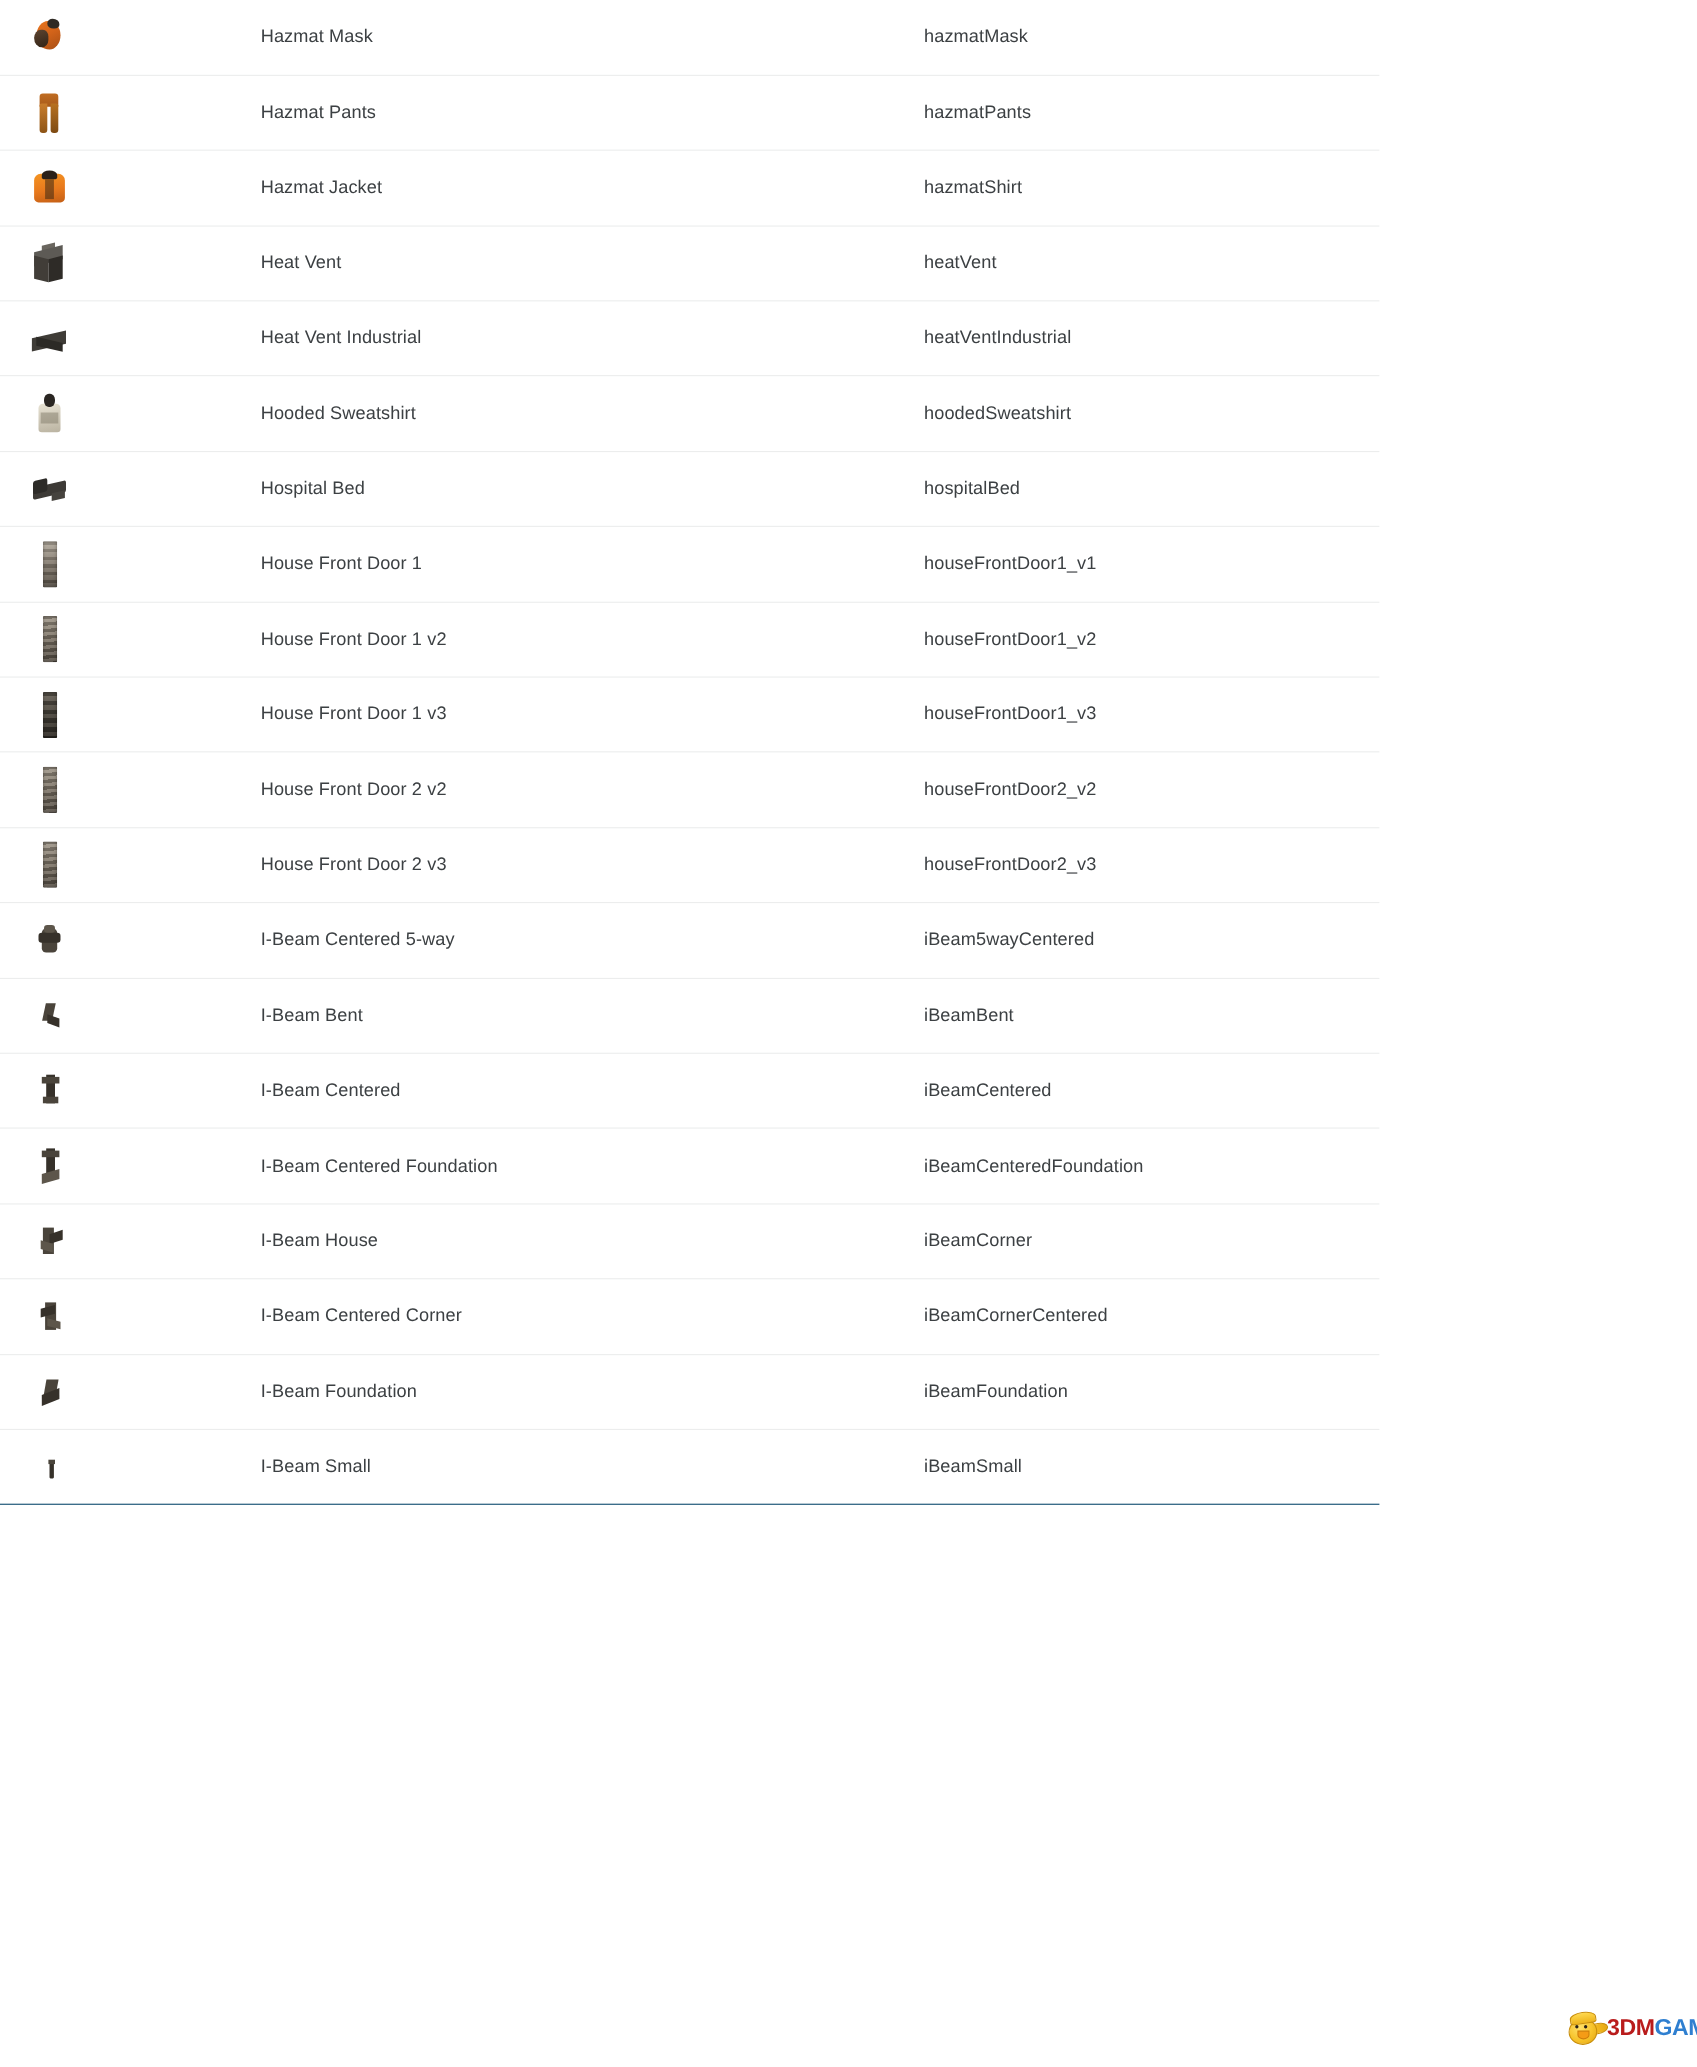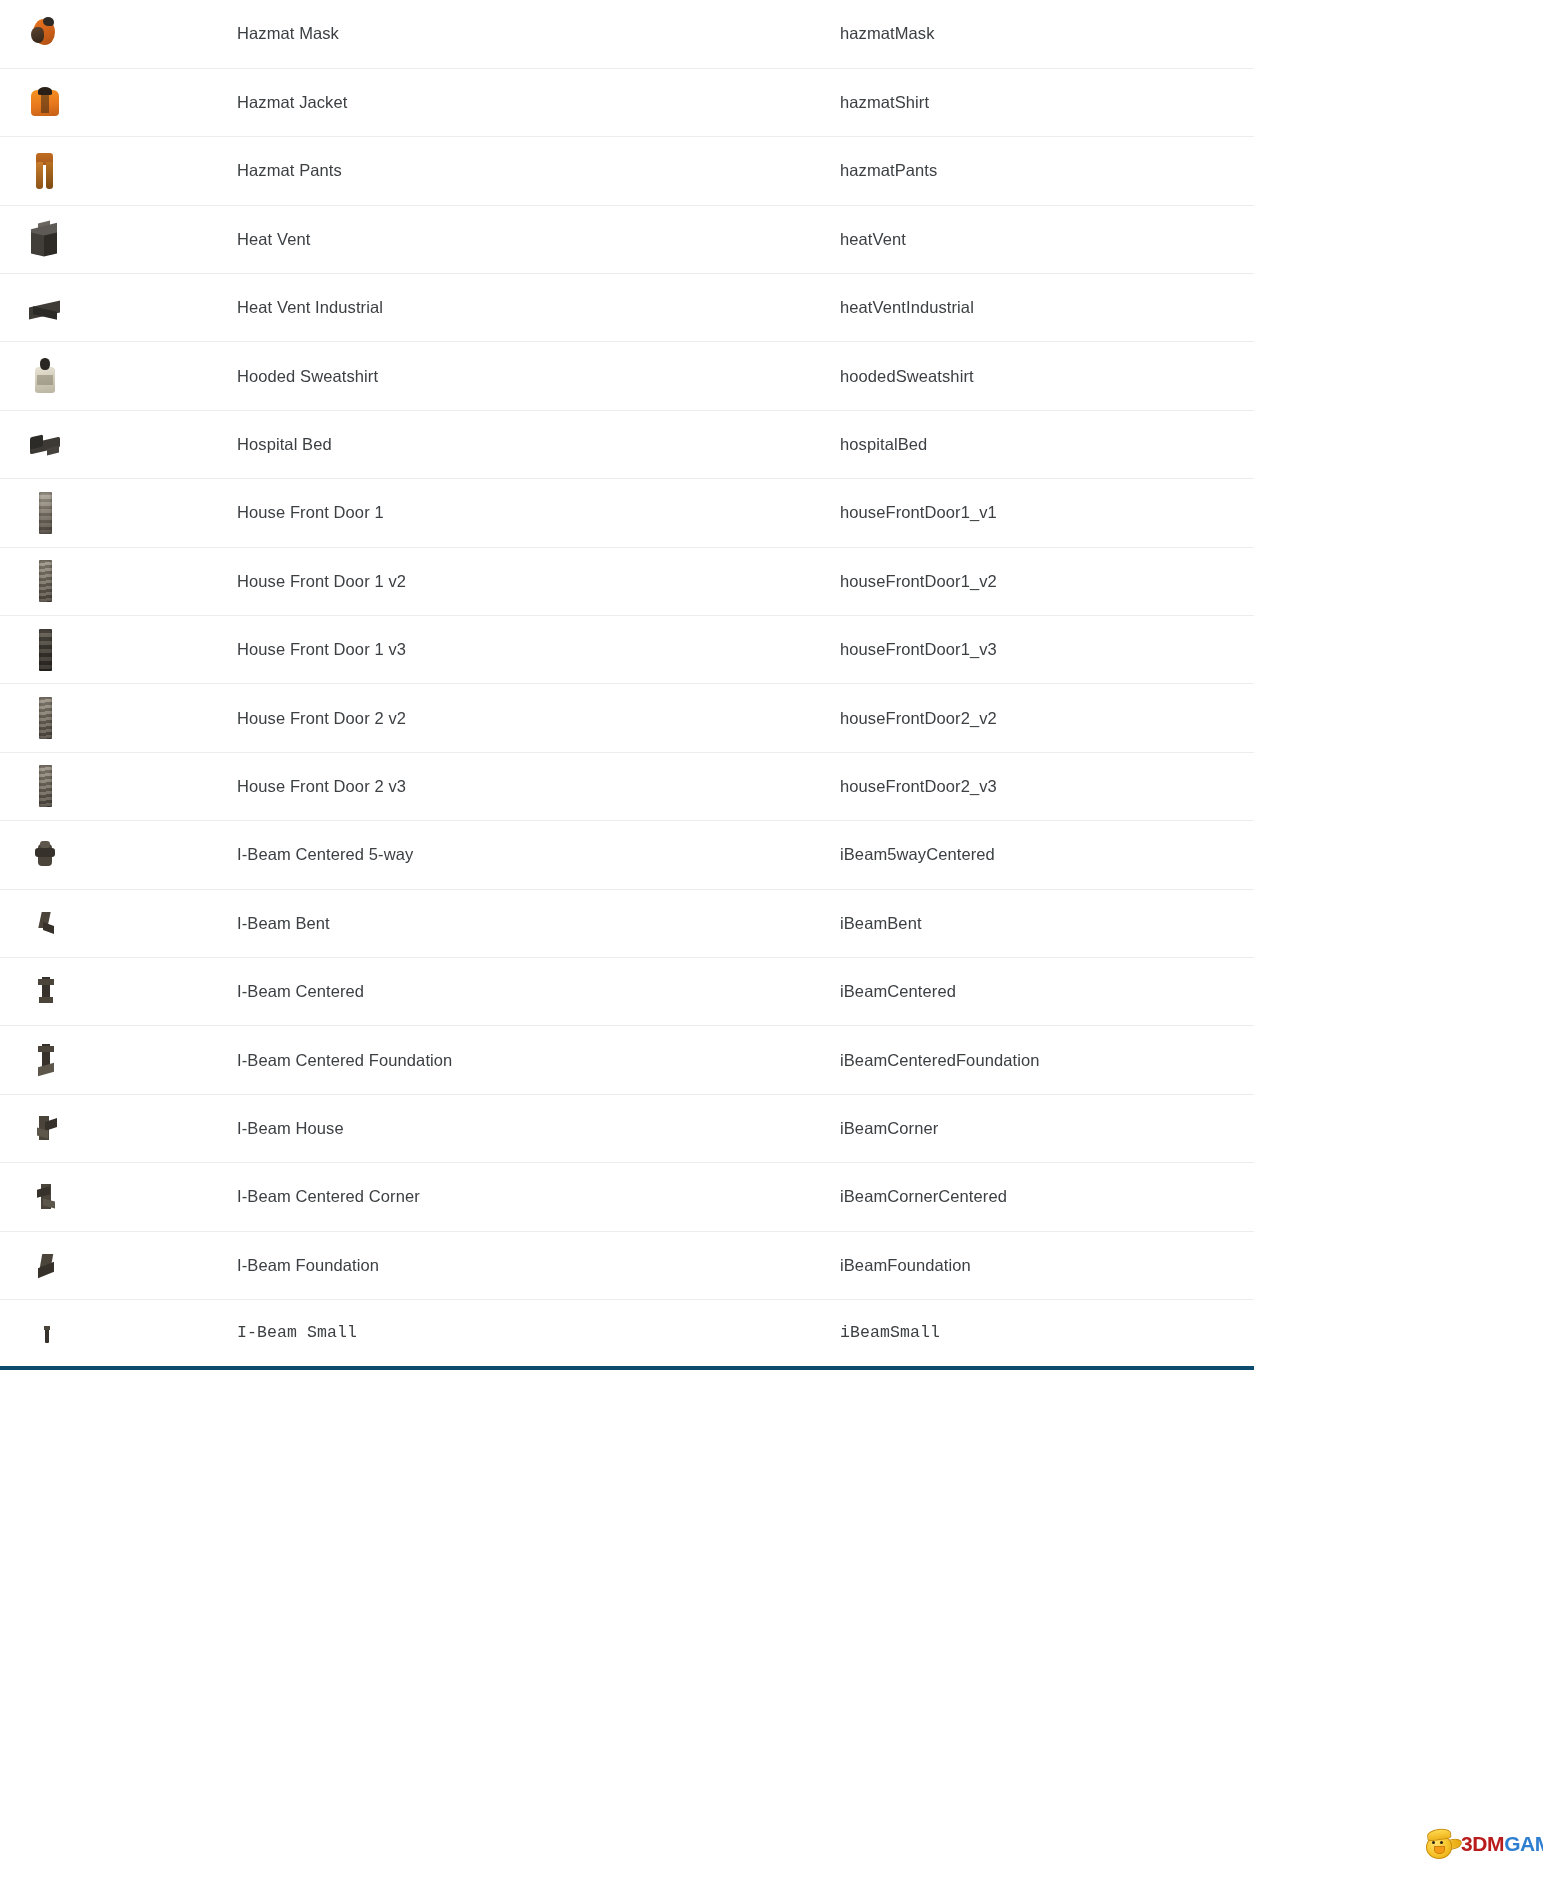--- a/index.html
+++ b/index.html
@@ -21,21 +21,21 @@
     width: 1254px;
     border-collapse: collapse;
     table-layout: fixed;
   }
 
   .row {
     height: 68.4px;
     border-bottom: 1px solid #eceded;
     background: #ffffff;
   }
-  .row:last-child { border-bottom: 4px solid #0c4a6e; font-family: Liberation Mono, monospace; }
+  .row:last-child { border-bottom: 1px solid #0c4a6e; }
 
   .cell-thumb {
     width: 90px;
     padding: 0;
     text-align: center;
     vertical-align: middle;
   }
   .cell-name {
     width: 593px;
     padding: 0 0 0 147px;
@@ -327,28 +327,28 @@
 <body>
 
 <table id="item-table">
   <tbody id="table-body">
       <tr class="row">
         <td class="cell-thumb"><span class="thumb t-mask"><i class="m1"></i><i class="m2"></i><i class="m3"></i></span></td>
         <td class="cell-name"><span>Hazmat Mask</span></td>
         <td class="cell-id"><span>hazmatMask</span></td>
       </tr>
       <tr class="row">
+        <td class="cell-thumb"><span class="thumb t-pants"><i class="p0"></i><i class="p1"></i><i class="p2"></i></span></td>
+        <td class="cell-name"><span>Hazmat Pants</span></td>
+        <td class="cell-id"><span>hazmatPants</span></td>
+      </tr>
+      <tr class="row">
         <td class="cell-thumb"><span class="thumb t-jacket"><i class="j1"></i><i class="j2"></i><i class="j3"></i></span></td>
         <td class="cell-name"><span>Hazmat Jacket</span></td>
         <td class="cell-id"><span>hazmatShirt</span></td>
-      </tr>
-      <tr class="row">
-        <td class="cell-thumb"><span class="thumb t-pants"><i class="p0"></i><i class="p1"></i><i class="p2"></i></span></td>
-        <td class="cell-name"><span>Hazmat Pants</span></td>
-        <td class="cell-id"><span>hazmatPants</span></td>
       </tr>
       <tr class="row">
         <td class="cell-thumb"><span class="thumb t-vent"><i class="v-c"></i><i class="v-top"></i><i class="v-l"></i><i class="v-r"></i></span></td>
         <td class="cell-name"><span>Heat Vent</span></td>
         <td class="cell-id"><span>heatVent</span></td>
       </tr>
       <tr class="row">
         <td class="cell-thumb"><span class="thumb t-ventind"><i class="vi1"></i><i class="vi2"></i></span></td>
         <td class="cell-name"><span>Heat Vent Industrial</span></td>
         <td class="cell-id"><span>heatVentIndustrial</span></td>

